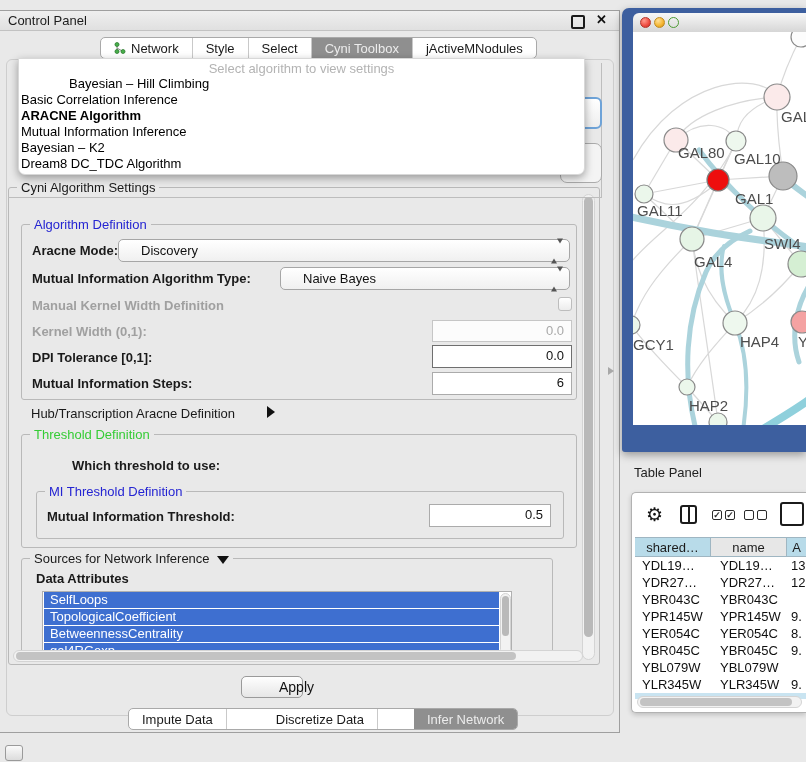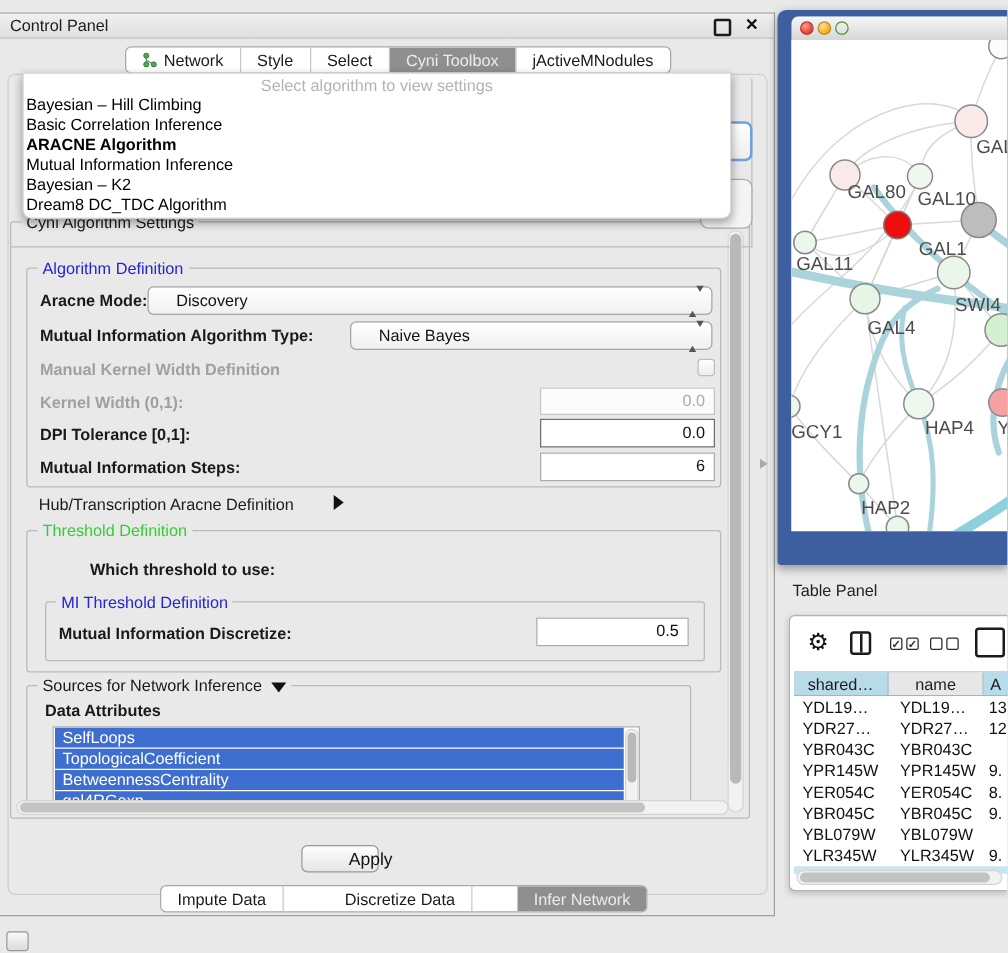--- a/index.html
+++ b/index.html
@@ -149,29 +149,29 @@
     </div>
   </div>
 
   <div class="abs frag-combo"></div>
   <div class="abs frag-btn"></div>
   <div class="abs frag-vline"></div>
   <div class="abs frag-hline"></div>
 
   <div class="abs popup">
     <div class="abs ph">Select algorithm to view settings</div>
-    <div class="abs it" style="top:17px;">Bayesian – Hill Climbing</div>
+    <div class="abs it" style="top:17px;margin-left:48px;">Bayesian – Hill Climbing</div>
     <div class="abs it" style="top:33px;">Basic Correlation Inference</div>
     <div class="abs it bold" style="top:49px;">ARACNE Algorithm</div>
     <div class="abs it" style="top:65px;">Mutual Information Inference</div>
     <div class="abs it" style="top:81px;">Bayesian – K2</div>
     <div class="abs it" style="top:97px;">Dream8 DC_TDC Algorithm</div>
   </div>
 
-  <div class="abs grp" style="left:8px;top:166px;width:592px;height:478px;">
+  <div class="abs grp" style="left:8px;top:176px;width:592px;height:478px;">
     <span class="gt">Cyni Algorithm Settings</span>
 
     <div class="abs vsb" style="right:4px;top:6px;height:466px;">
       <div class="th" style="top:2px;height:440px;"></div>
     </div>
 
     <div class="abs grp" style="left:12px;top:36px;width:556px;height:176px;">
       <span class="gt blue">Algorithm Definition</span>
 
       <span class="abs lbl" style="left:10px;top:18px;">Aracne Mode:</span>
@@ -208,21 +208,21 @@
     <span class="abs plain" style="left:22px;top:218px;">Hub/Transcription Aracne Definition</span>
     <span class="abs tri-r" style="left:258px;top:218px;"></span>
 
     <div class="abs grp" style="left:12px;top:246px;width:556px;height:114px;">
       <span class="gt green">Threshold Definition</span>
 
       <span class="abs lbl" style="left:50px;top:23px;">Which threshold to use:</span>
 
       <div class="abs grp" style="left:14px;top:56px;width:528px;height:48px;">
         <span class="gt blue" style="background:#e9e9e9;">MI Threshold Definition</span>
-        <span class="abs lbl" style="left:10px;top:17px;">Mutual Information Discretize:</span>
+        <span class="abs lbl" style="left:10px;top:17px;">Mutual Information Threshold:</span>
         <div class="abs fld soft" style="left:392px;top:12px;width:122px;height:23px;padding-left:48px;">
           <span>0.5</span>
         </div>
       </div>
     </div>
 
     <div class="abs grp" style="left:12px;top:370px;width:532px;height:100px;">
       <span class="gt">
         <span>Sources for Network Inference</span>
         <span class="tri-d" style="margin-left:4px;position:relative;top:1px;"></span>

